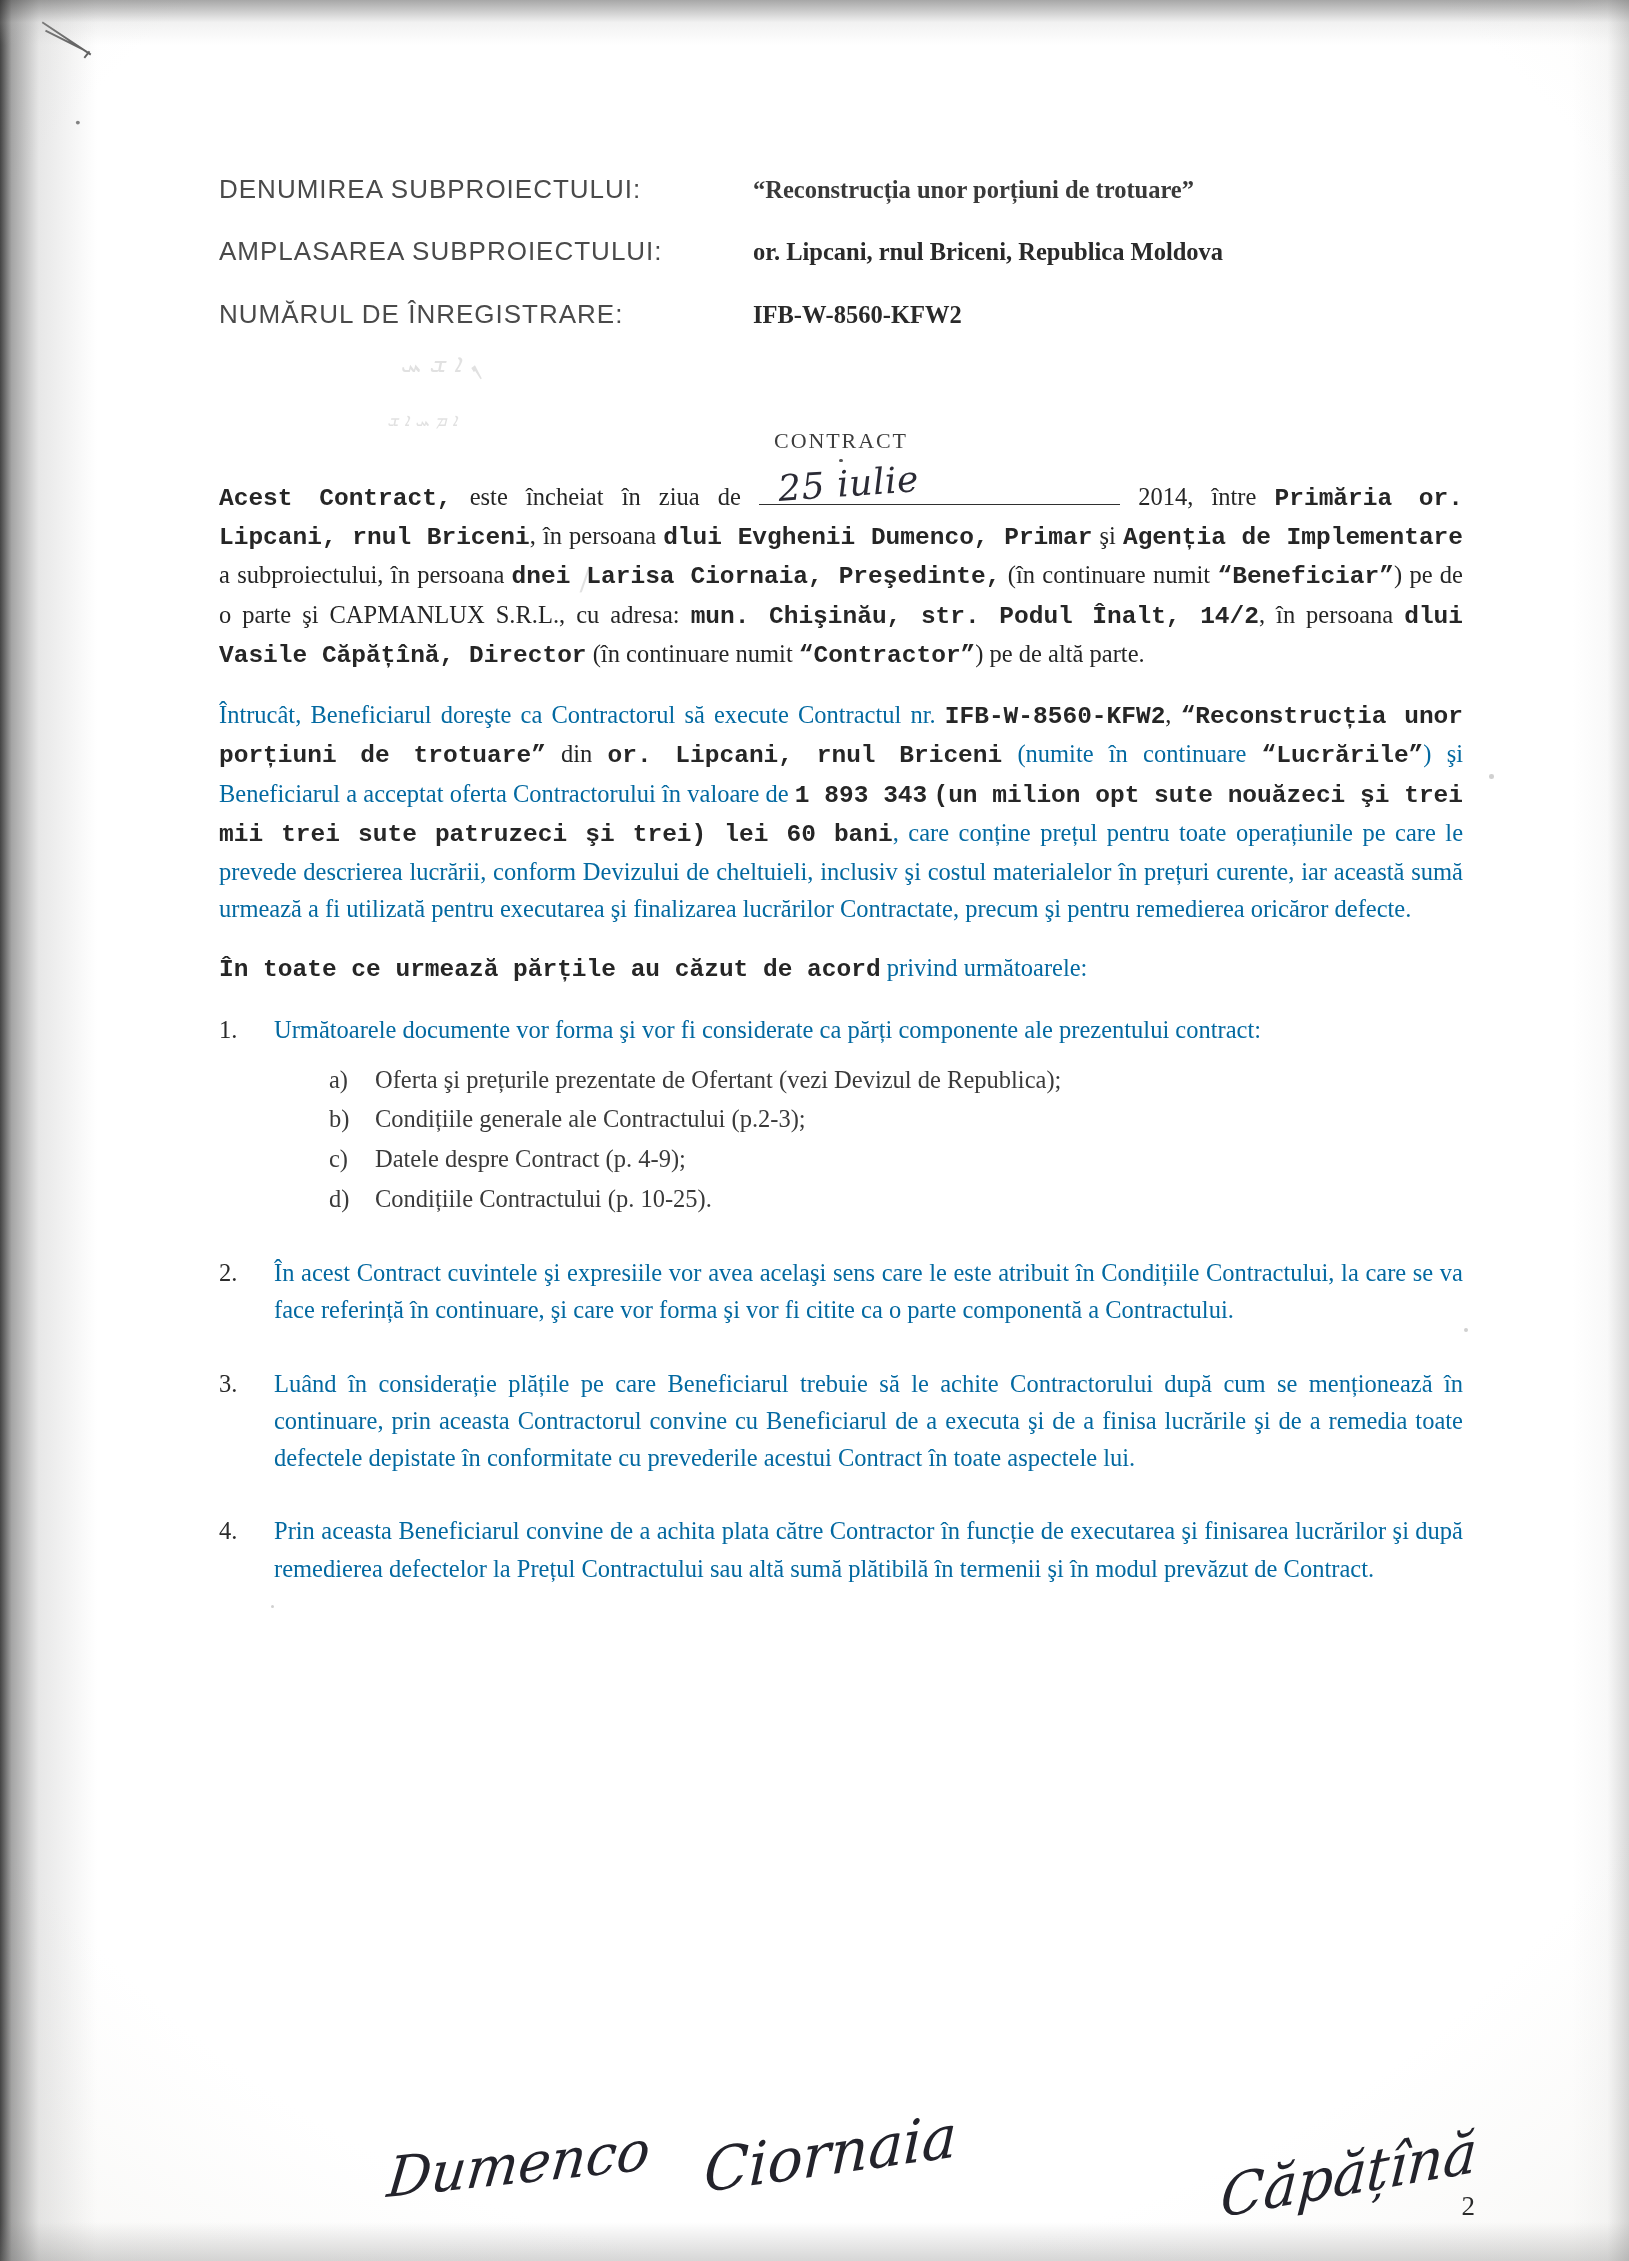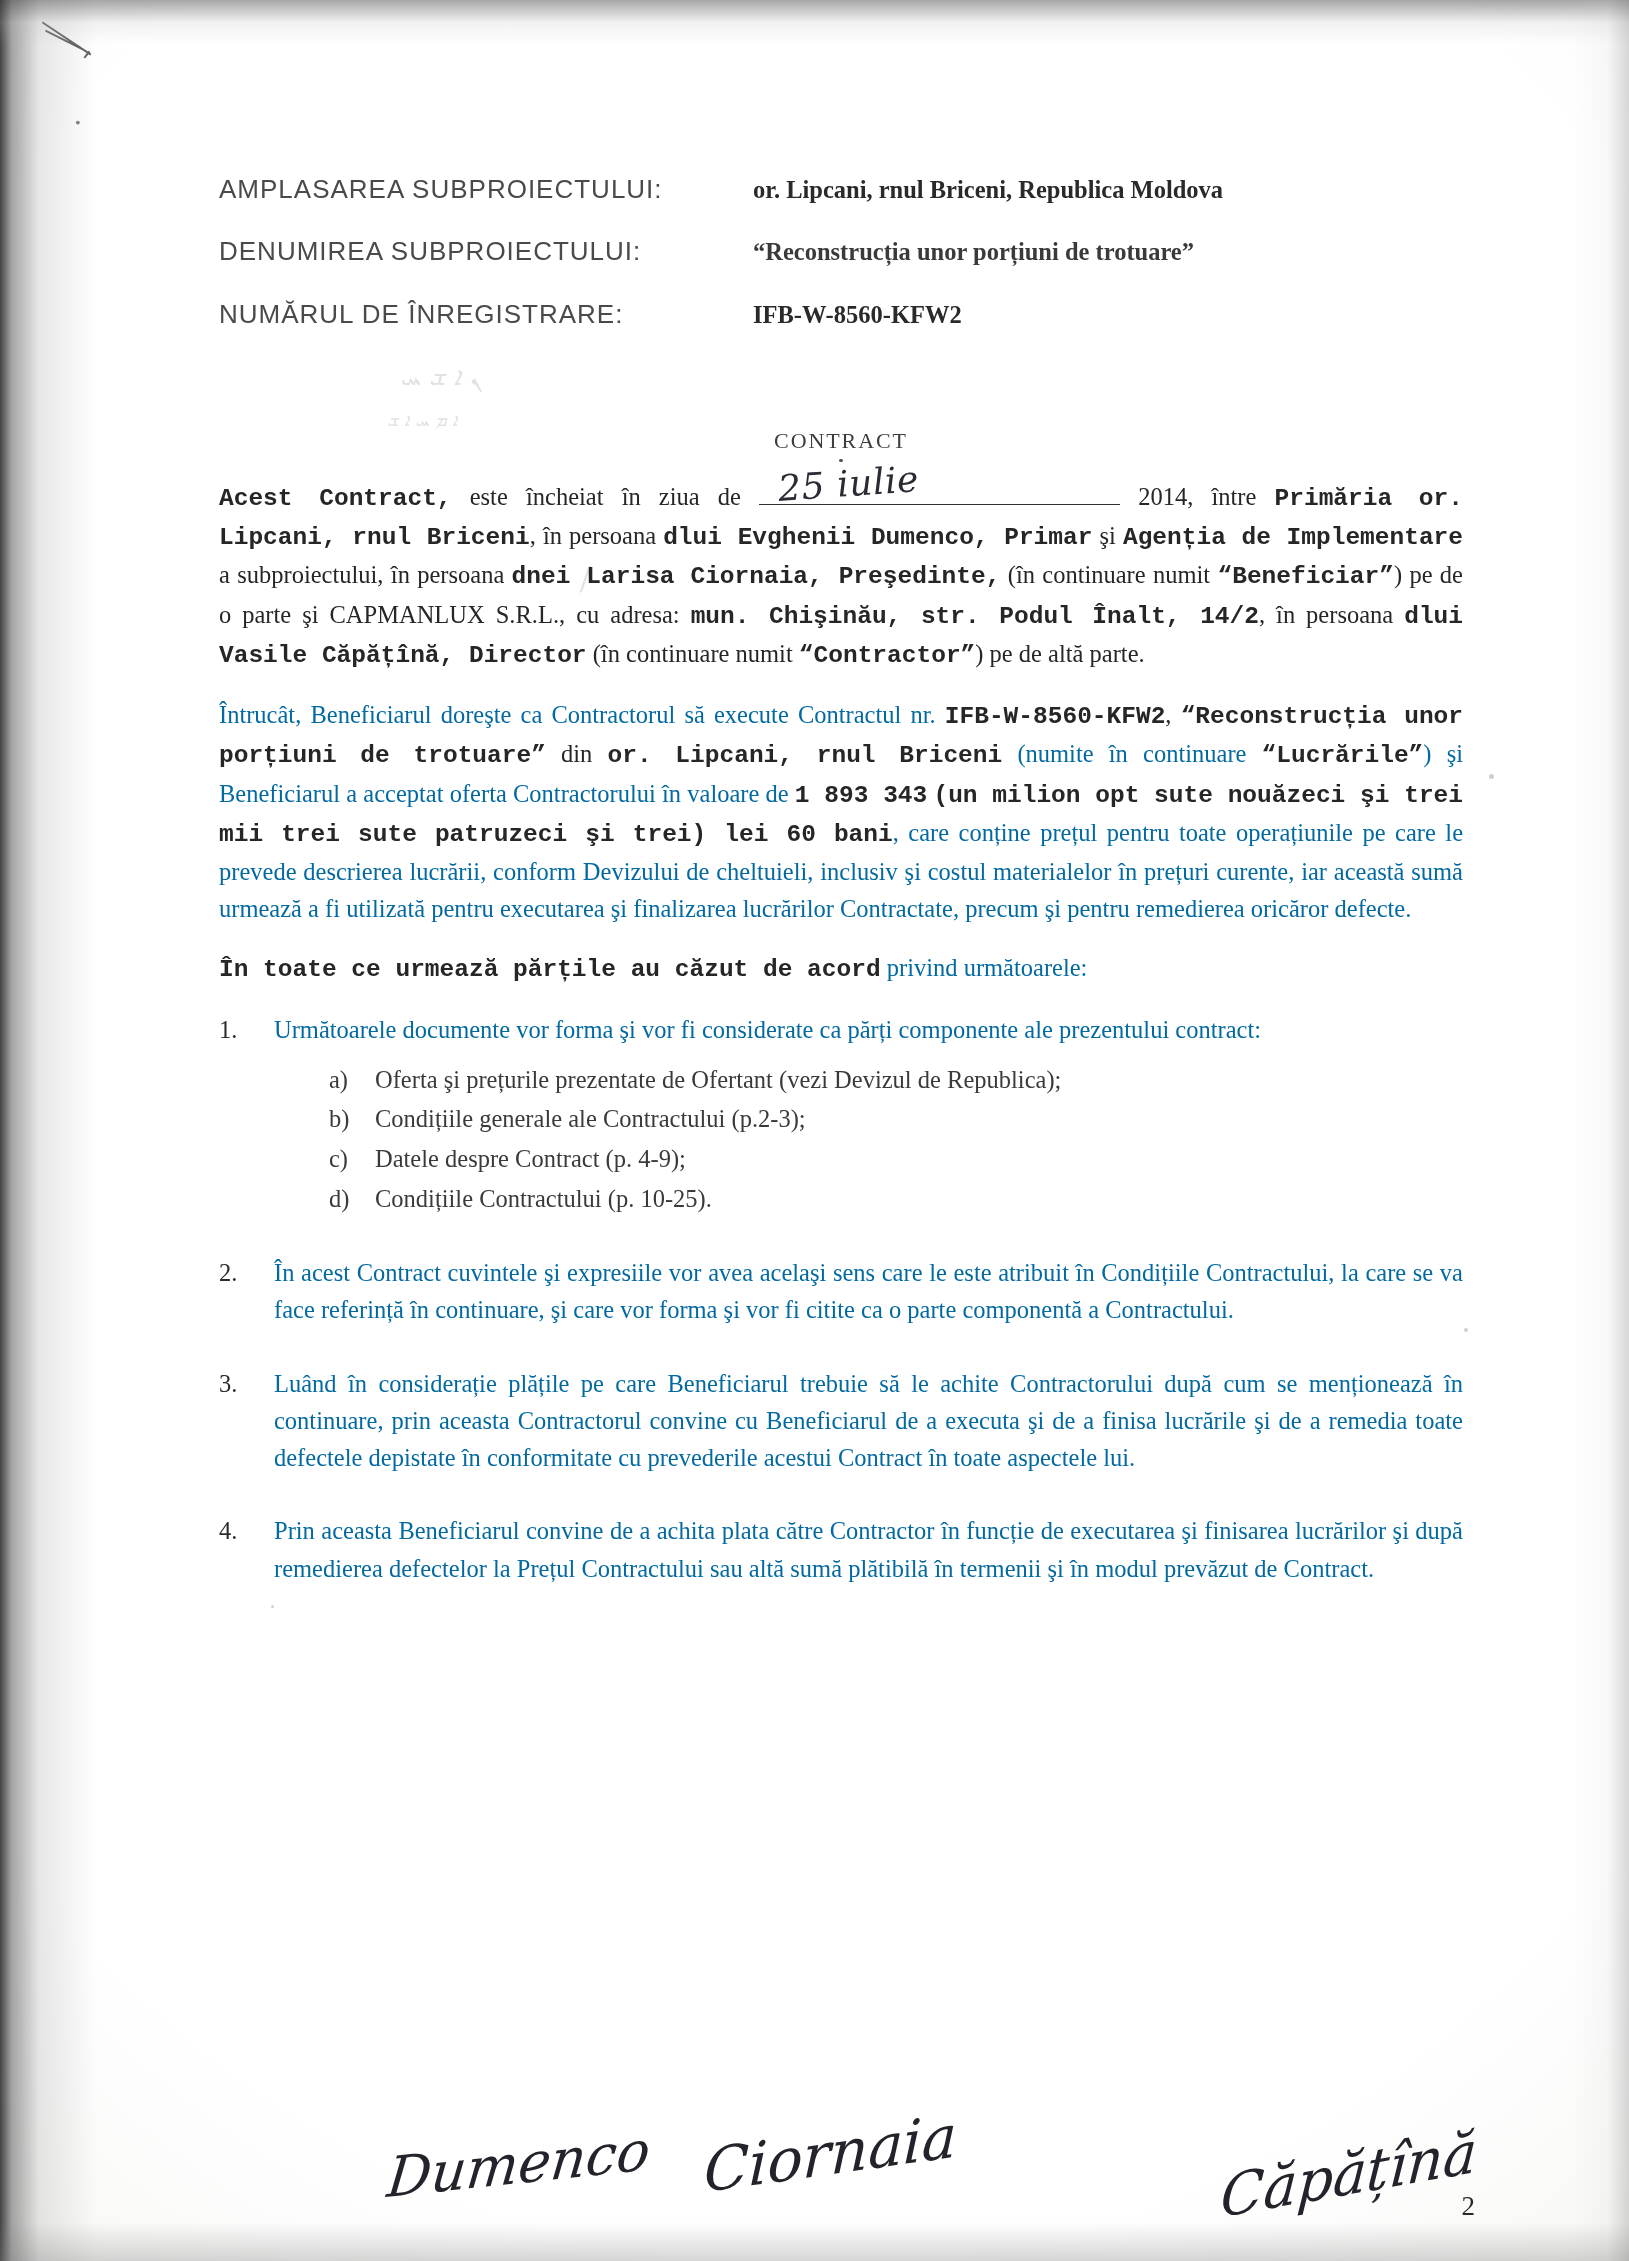--- a/index.html
+++ b/index.html
@@ -237,38 +237,38 @@
 
 <div class="page">
   <div class="paper"></div>
 
   <svg class="corner-mark" viewBox="0 0 190 190">
     <path d="M5 5 L80 55 M10 18 L70 48" stroke="#2b2b2b" stroke-width="3" fill="none"></path>
     <path d="M70 60 L78 50" stroke="#2b2b2b" stroke-width="3" fill="none"></path>
     <circle cx="60" cy="160" r="3" fill="#555"></circle>
   </svg>
 
-  <div class="ghost" style="left:400px; top:361px; font-size:26px;">ܢ ܐ ܫ ܚ</div>
+  <div class="ghost" style="left:400px; top:348px; font-size:26px;">ܢ ܐ ܫ ܚ</div>
   <div class="ghost" style="left:387px; top:409px; font-size:18px;">ܐ ܡ ܚ ܐ ܫ</div>
   <div class="ghost" style="left:580px; top:561px; font-size:30px; transform:rotate(-8deg);">/</div>
 
   <div class="speckle" style="left:1489px; top:774px; width:4.5px; height:4.5px;"></div>
   <div class="speckle" style="left:1464px; top:1328px; width:3.9px; height:3.9px;"></div>
   <div class="speckle" style="left:271px; top:1605px; width:3.2px; height:3.2px;"></div>
 
   <div class="content">
 
     <div class="hdr-row">
+      <div class="hdr-label">DENUMIREA SUBPROIECTULUI:</div>
+      <div class="hdr-value quoted">“Reconstrucția unor porțiuni de trotuare”</div>
+    </div>
+
+    <div class="hdr-row">
       <div class="hdr-label">AMPLASAREA SUBPROIECTULUI:</div>
       <div class="hdr-value">or. Lipcani, rnul Briceni, Republica Moldova</div>
-    </div>
-
-    <div class="hdr-row">
-      <div class="hdr-label">DENUMIREA SUBPROIECTULUI:</div>
-      <div class="hdr-value quoted">“Reconstrucția unor porțiuni de trotuare”</div>
     </div>
 
     <div class="hdr-row">
       <div class="hdr-label">NUMĂRUL DE ÎNREGISTRARE:</div>
       <div class="hdr-value">IFB-W-8560-KFW2</div>
     </div>
 
     <div class="contract-title">
       <span>CONTRACT</span>
       <span class="title-dot"></span>

